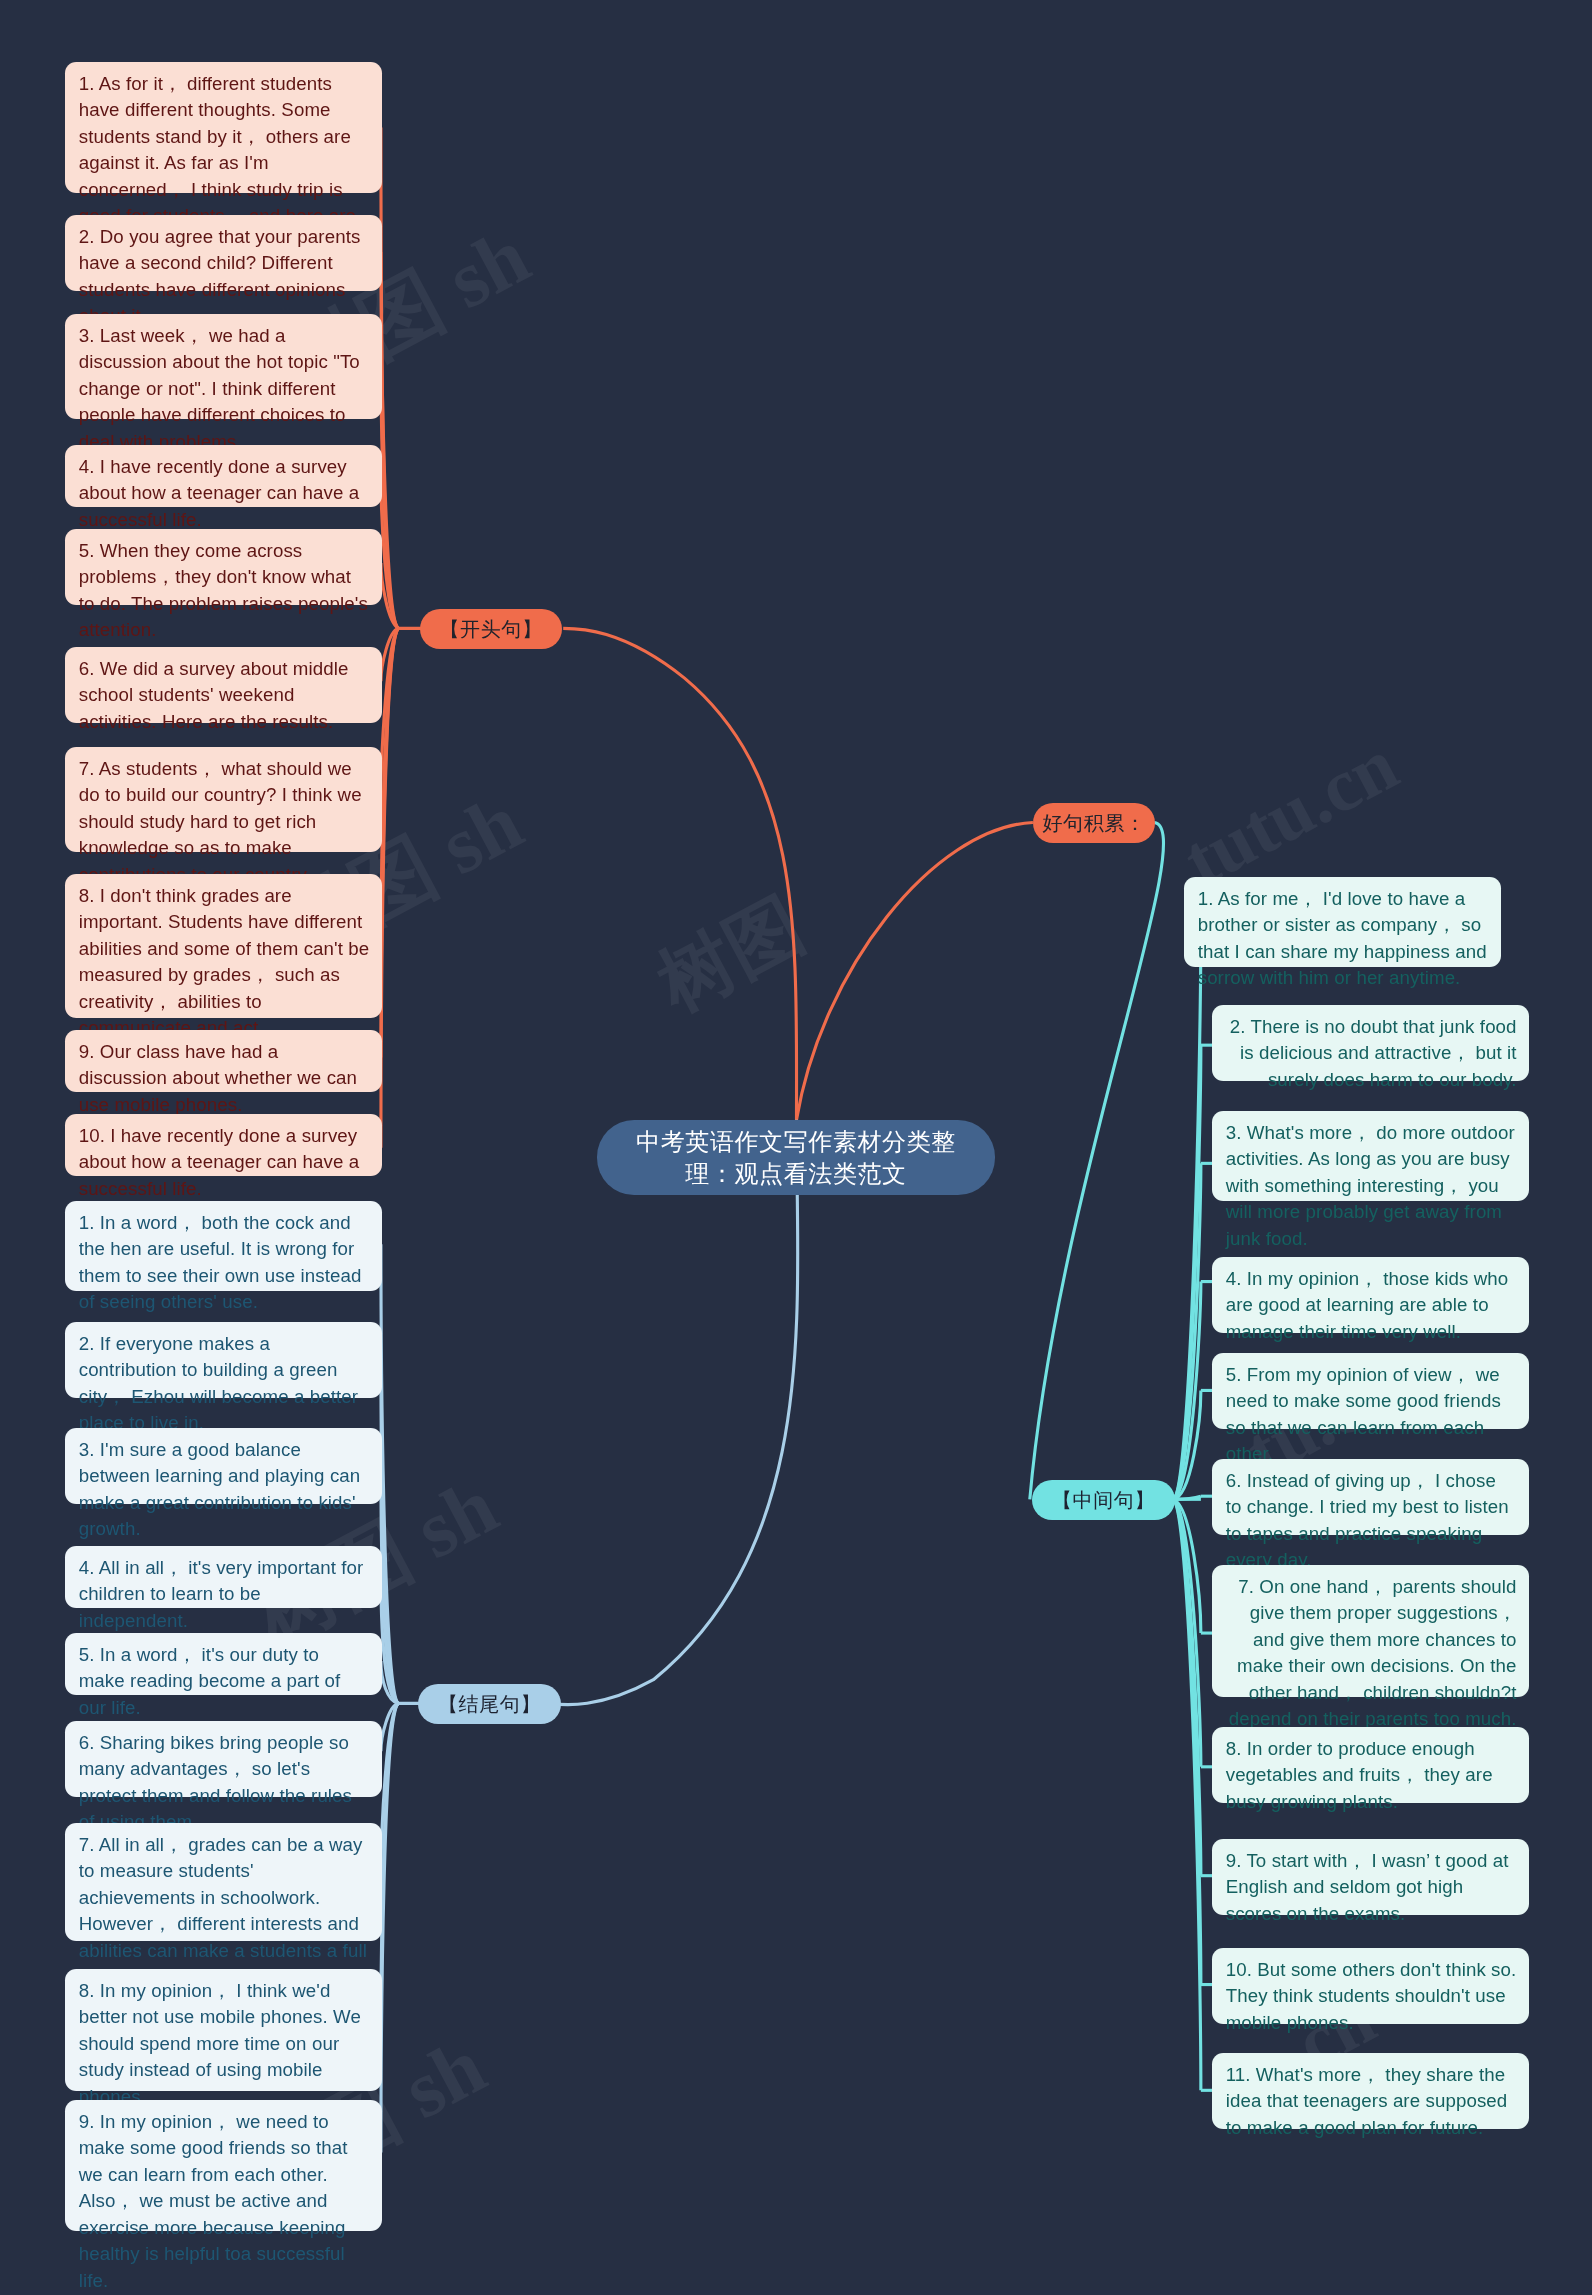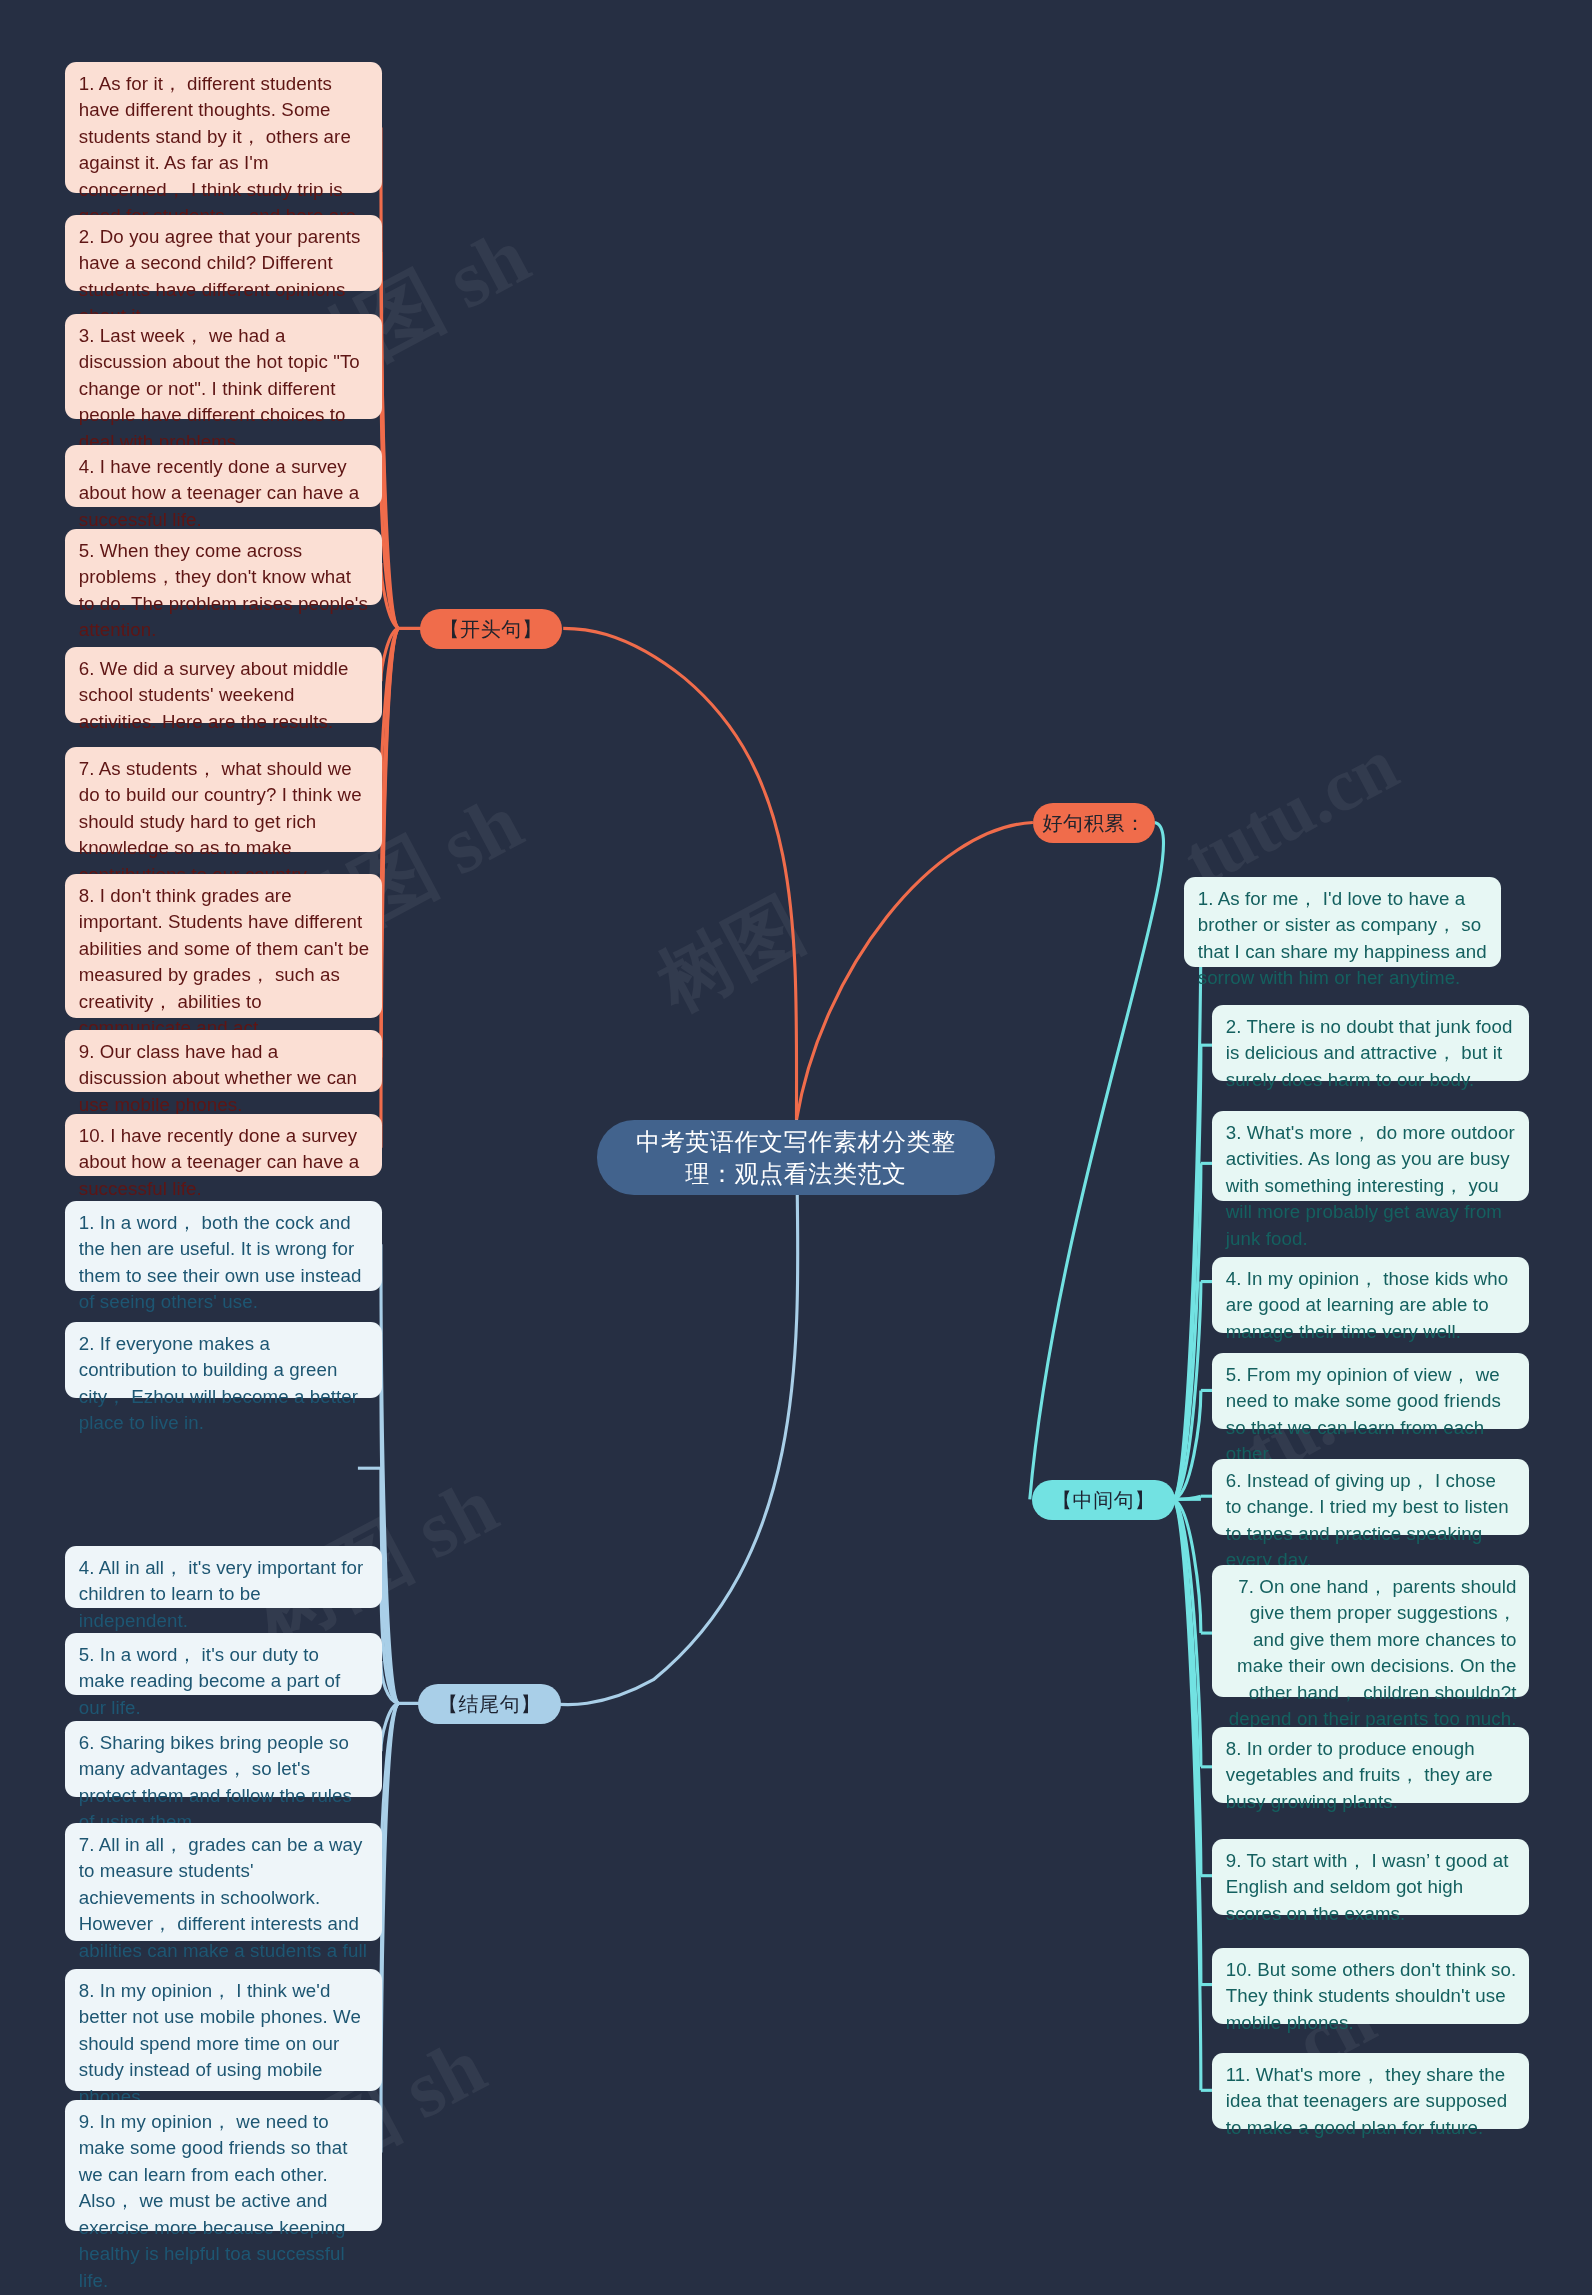--- a/index.html
+++ b/index.html
@@ -177,29 +177,30 @@
   <div class="card pink" style="left:65px;top:445px;width:317px;height:62px;">4. I have recently done a survey about how a teenager can have a successful life.</div>
   <div class="card pink" style="left:65px;top:529px;width:317px;height:76px;">5. When they come across problems，they don't know what to do. The problem raises people's attention.</div>
   <div class="card pink" style="left:65px;top:647px;width:317px;height:76px;">6. We did a survey about middle school students' weekend activities. Here are the results.</div>
   <div class="card pink" style="left:65px;top:747px;width:317px;height:105px;">7. As students，  what should we do to build our country? I think we should study hard to get rich knowledge so as to make contributions to our country.</div>
   <div class="card pink" style="left:65px;top:874px;width:317px;height:144px;">8. I don't think grades are important. Students have different abilities and some of them can't be measured by grades，  such as creativity，  abilities to communicate and act.</div>
   <div class="card pink" style="left:65px;top:1030px;width:317px;height:62px;">9. Our class have had a discussion about whether we can use mobile phones.</div>
   <div class="card pink" style="left:65px;top:1114px;width:317px;height:62px;">10. I have recently done a survey about how a teenager can have a successful life.</div>
 
   <div class="card lblue" style="left:65px;top:1201px;width:317px;height:90px;">1. In a word，  both the cock and the hen are useful. It is wrong for them to see their own use instead of seeing others' use.</div>
   <div class="card lblue" style="left:65px;top:1322px;width:317px;height:76px;">2. If everyone makes a contribution to building a green city，  Ezhou will become a better place to live in.</div>
+  <div class="card lblue" style="left:65px;top:1428px;width:317px;height:76px;">3. I'm sure a good balance between learning and playing can make a great contribution to kids' growth.</div>
   <div class="card lblue" style="left:65px;top:1546px;width:317px;height:62px;">4. All in all，  it's very important for children to learn to be independent.</div>
   <div class="card lblue" style="left:65px;top:1633px;width:317px;height:62px;">5. In a word，  it's our duty to make reading become a part of our life.</div>
   <div class="card lblue" style="left:65px;top:1721px;width:317px;height:76px;">6. Sharing bikes bring people so many advantages，  so let's protect them and follow the rules of using them.</div>
   <div class="card lblue" style="left:65px;top:1823px;width:317px;height:118px;">7. All in all，  grades can be a way to measure students' achievements in schoolwork. However，  different interests and abilities can make a students a full man.</div>
   <div class="card lblue" style="left:65px;top:1969px;width:317px;height:122px;">8. In my opinion，  I think we'd better not use mobile phones. We should spend more time on our study instead of using mobile phones.</div>
   <div class="card lblue" style="left:65px;top:2100px;width:317px;height:131px;">9. In my opinion，  we need to make some good friends so that we can learn from each other. Also，  we must be active and exercise more because keeping healthy is helpful toa successful life.</div>
 
   <div class="card mint" style="left:1184px;top:877px;width:317px;height:90px;">1. As for me，  I'd love to have a brother or sister as company，  so that I can share my happiness and sorrow with him or her anytime.</div>
-  <div class="card mint" style="left:1212px;top:1005px;width:317px;height:76px;">2. There is no doubt that junk food is delicious and attractive，  but it surely does harm to our body.</div>
+  <div class="card mint" style="left:1212px;top:1005px;width:317px;height:76px;text-align:right;">2. There is no doubt that junk food is delicious and attractive，  but it surely does harm to our body.</div>
   <div class="card mint" style="left:1212px;top:1111px;width:317px;height:90px;">3. What's more，  do more outdoor activities. As long as you are busy with something interesting，  you will more probably get away from junk food.</div>
   <div class="card mint" style="left:1212px;top:1241px;width:317px;height:76px;margin-top:16px;">4. In my opinion，  those kids who are good at learning are able to manage their time very well.</div>
   <div class="card mint" style="left:1212px;top:1353px;width:317px;height:76px;">5. From my opinion of view，  we need to make some good friends so that we can learn from each other.</div>
   <div class="card mint" style="left:1212px;top:1459px;width:317px;height:76px;">6. Instead of giving up，  I chose to change. I tried my best to listen to tapes and practice speaking every day.</div>
   <div class="card mint" style="left:1212px;top:1565px;width:317px;height:132px;text-align:right;">7. On one hand，  parents should give them proper suggestions，  and give them more chances to make their own decisions. On the other hand，  children shouldn?t depend on their parents too much.</div>
   <div class="card mint" style="left:1212px;top:1727px;width:317px;height:76px;">8. In order to produce enough vegetables and fruits，  they are busy growing plants.</div>
   <div class="card mint" style="left:1212px;top:1839px;width:317px;height:76px;">9. To start with，  I wasn’ t good at English and seldom got high scores on the exams.</div>
   <div class="card mint" style="left:1212px;top:1948px;width:317px;height:76px;">10. But some others don't think so. They think students shouldn't use mobile phones.</div>
   <div class="card mint" style="left:1212px;top:2053px;width:317px;height:76px;">11. What's more，  they share the idea that teenagers are supposed to make a good plan for future.</div>
 

